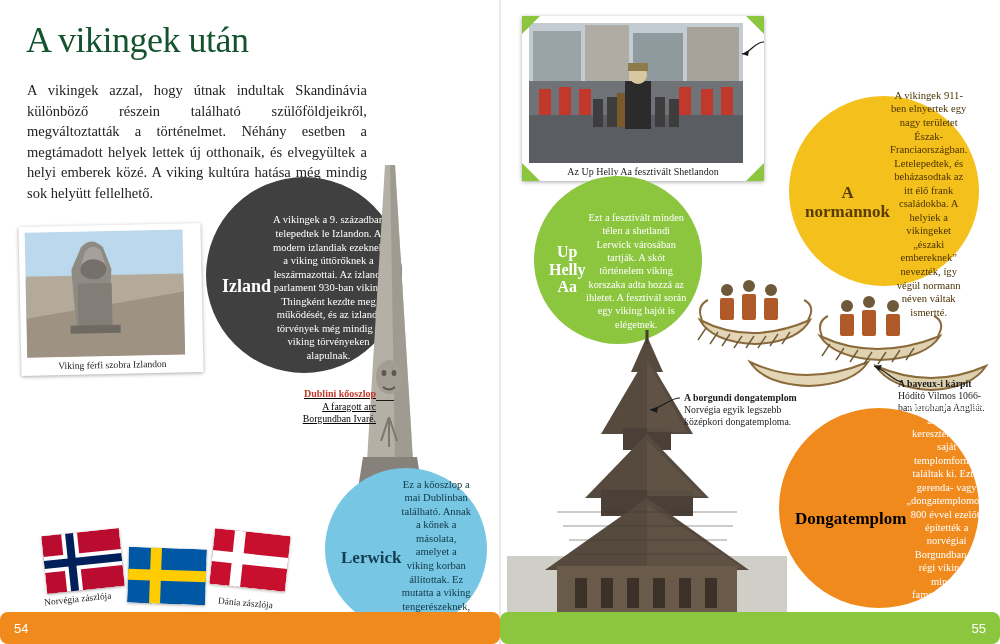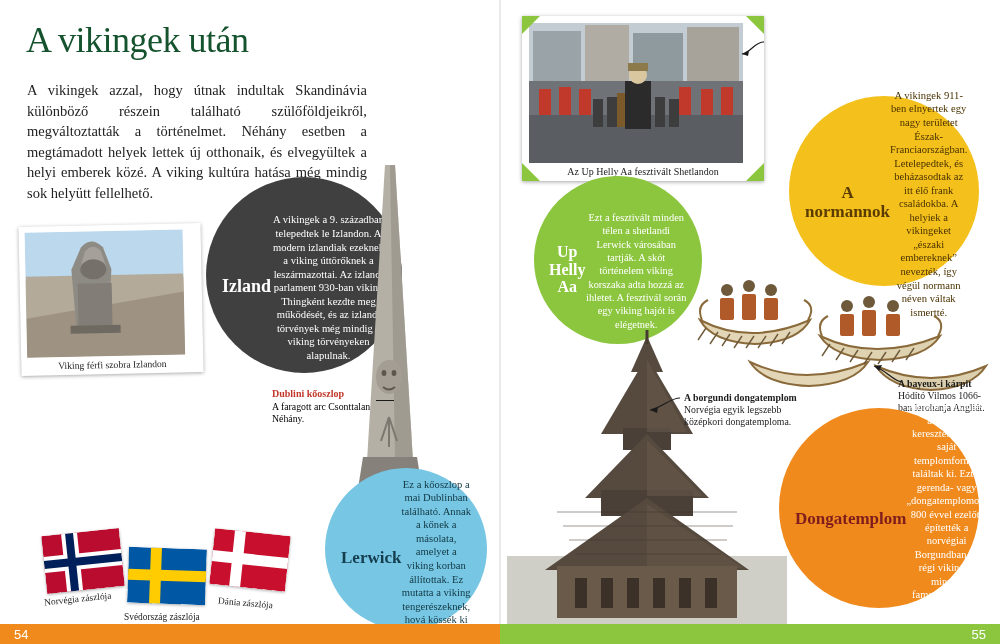--- a/index.html
+++ b/index.html
@@ -53,21 +53,21 @@
   #circle-uphelly .c-head{font-size:16px;margin-bottom:3px;}
   #circle-uphelly .c-body{font-size:10.4px;}
 
   
   #circle-normannok{left:789px;top:96px;width:190px;height:190px;background:#f4c01c;padding:26px 16px 0;}
   #circle-normannok .c-head{font-size:17px;margin-bottom:4px;color:#5a3c00;}
   #circle-normannok .c-body{font-size:10.6px;color:#4a3200;}
 
   
   #circle-donga{left:779px;top:408px;width:200px;height:200px;background:#f08a1d;padding:26px 16px 0;}
-  #circle-donga .c-head{font-size:17px;margin-bottom:4px;color:#7f1d1d;}
+  #circle-donga .c-head{font-size:17px;margin-bottom:4px;color:#000000;}
   #circle-donga .c-body{font-size:10.5px;}
 
   
   .photo{position:absolute;background:#fff;box-shadow:0 1px 4px rgba(0,0,0,.35);}
   .photo .img{display:block;position:relative;overflow:hidden;}
   .photo .cap{font-size:9.6px;color:#222;text-align:center;padding:3px 4px 4px;font-family:"Liberation Serif",serif;}
 
   
   #photo-izland{left:20px;top:225px;width:170px;padding:6px 6px 0;transform:rotate(-1.2deg);}
   #photo-izland .img{width:158px;height:125px;background:linear-gradient(#cfe3f2 0 38%,#b9b2a6 38% 100%);}
@@ -97,25 +97,25 @@
   .flag-cap{position:absolute;font-size:9.4px;color:#222;}
 
   
   .callout{position:absolute;font-size:9.8px;line-height:1.25;color:#1c1c1c;}
   .lbl-title{font-weight:bold;}
 
   
   .lead{position:absolute;background:#1b1b1b;height:1px;transform-origin:0 0;}
 
   
-  .folio{position:absolute;bottom:0;height:20px;display:flex;align-items:center;color:#fff;font-size:13px;font-family:"Liberation Sans",sans-serif;}
+  .folio{position:absolute;bottom:0;height:32px;display:flex;align-items:center;color:#fff;font-size:13px;font-family:"Liberation Sans",sans-serif;border-radius:8px;}
   #folio-left{left:0;width:500px;background:#f08a1d;padding-left:14px;box-sizing:border-box;}
   #folio-right{right:0;width:500px;background:#8cc63e;justify-content:flex-end;padding-right:14px;box-sizing:border-box;}
 
-  .dubl-label{position:absolute;left:272px;top:388px;width:104px;text-align:left;font-size:9.8px;line-height:1.25;}
+  .dubl-label{position:absolute;left:272px;top:388px;width:104px;text-align:right;font-size:9.8px;line-height:1.25;text-decoration:underline;}
   .dubl-label .lbl-title{color:#c0392b;font-size:10px;}
 </style>
 </head>
 <body>
 
 <div class="page">
 
   <div class="spine"></div>
 
   <div class="title">A vikingek után</div>
@@ -177,21 +177,21 @@
       <ellipse cx="34" cy="212" rx="13" ry="17" fill="#a39d93"></ellipse>
       <ellipse cx="29" cy="208" rx="2.4" ry="3" fill="#5d584f"></ellipse>
       <ellipse cx="39" cy="208" rx="2.4" ry="3" fill="#5d584f"></ellipse>
       <path d="M28 222 q6 5 12 0" stroke="#5d584f" stroke-width="2" fill="none"></path>
       <path d="M34 252 L26 276 M34 252 L42 276 M34 252 L34 282" stroke="#7d786f" stroke-width="2" fill="none"></path>
     </svg>
   </div>
 
   <div class="dubl-label">
     <div class="lbl-title">Dublini kőoszlop</div>
-    <div>A faragott arc Csonttalan Néhány.</div>
+    <div>A faragott arc Borgundban Ivaré.</div>
   </div>
   <div class="lead" style="left:376px;top:400px;width:18px;"></div>
 
   <div class="circle" id="circle-dublin">
     <div class="c-head">Lerwick</div>
     <div class="c-body">Ez a kőoszlop a mai Dublinban található. Annak a kőnek a másolata, amelyet a viking korban állítottak. Ez mutatta a viking tengerészeknek, hová kössék ki a hajójukat.</div>
   </div>
 
   <div class="photo" id="photo-shetland">
     <div class="img">

